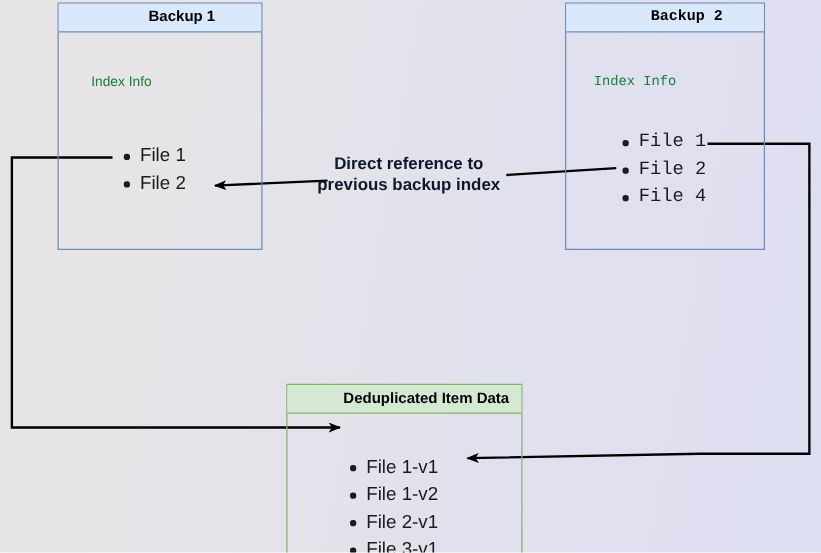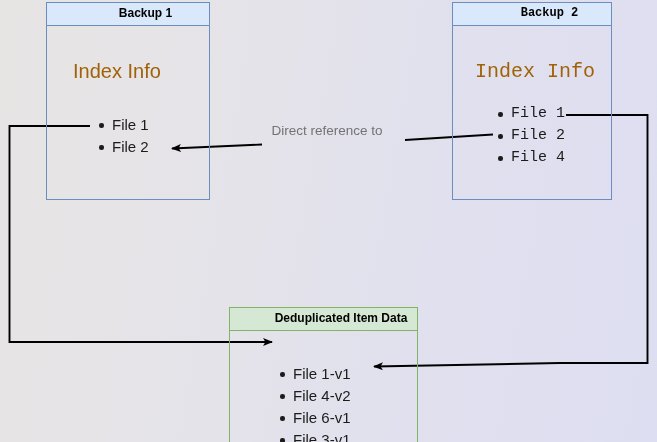--- a/index.html
+++ b/index.html
@@ -65,22 +65,22 @@
   }
   .node-green .node-header {
     background: #d5e8d4;
     border-bottom: 1.6px solid #82b366;
   }
   .node-green .node-body {
     background: transparent;
   }
   .index-label {
     position: absolute;
-    font-size: 20px;
-    color: #a16207;
+    font-size: 11px;
+    color: #15803d;
     white-space: nowrap;
   }
   .file-list {
     position: absolute;
     margin: 0;
     padding: 0;
     list-style: none;
   }
   .file-list li {
     position: relative;
@@ -97,23 +97,24 @@
     top: 9px;
     width: 4.5px;
     height: 4.5px;
     border-radius: 50%;
     background: #1b1b1b;
   }
   .edge-label {
     position: absolute;
     font-size: 13.5px;
     line-height: 17px;
-    color: #737373;
+    color: #0f172a;
     text-align: center;
     white-space: nowrap;
+    font-weight: bold;
   }
 </style>
 </head>
 <body>
 
 <div id="canvas">
 
   <svg class="svg-layer" viewBox="0 0 657 442" width="657" height="442">
     <defs>
       <marker id="arrowhead" markerWidth="10" markerHeight="8" refX="9" refY="4" orient="auto" markerUnits="userSpaceOnUse">
@@ -155,24 +156,25 @@
         <li>File 4</li>
       </ul>
     </div>
   </div>
 
   <div class="node node-green" style="left:229px; top:279px; width:189px; height:160px;">
     <div class="node-header">Deduplicated Item Data</div>
     <div class="node-body" style="height:118px;">
       <ul class="file-list" style="left:49px; top:32px;">
         <li>File 1-v1</li>
-        <li>File 4-v2</li>
-        <li>File 6-v1</li>
+        <li>File 1-v2</li>
+        <li>File 2-v1</li>
         <li>File 3-v1</li>
       </ul>
     </div>
   </div>
 
   <div class="edge-label" style="left:252px; top:122px; width:150px;">
     <div>Direct reference to</div>
+    <div>previous backup index</div>
   </div>
 
 </div>
 
 </body></html>

